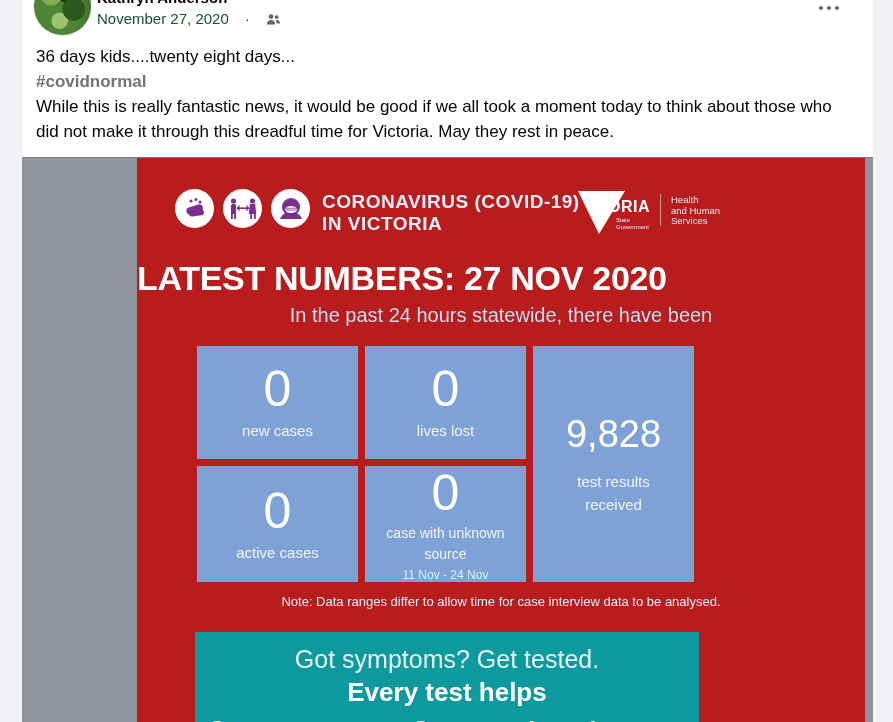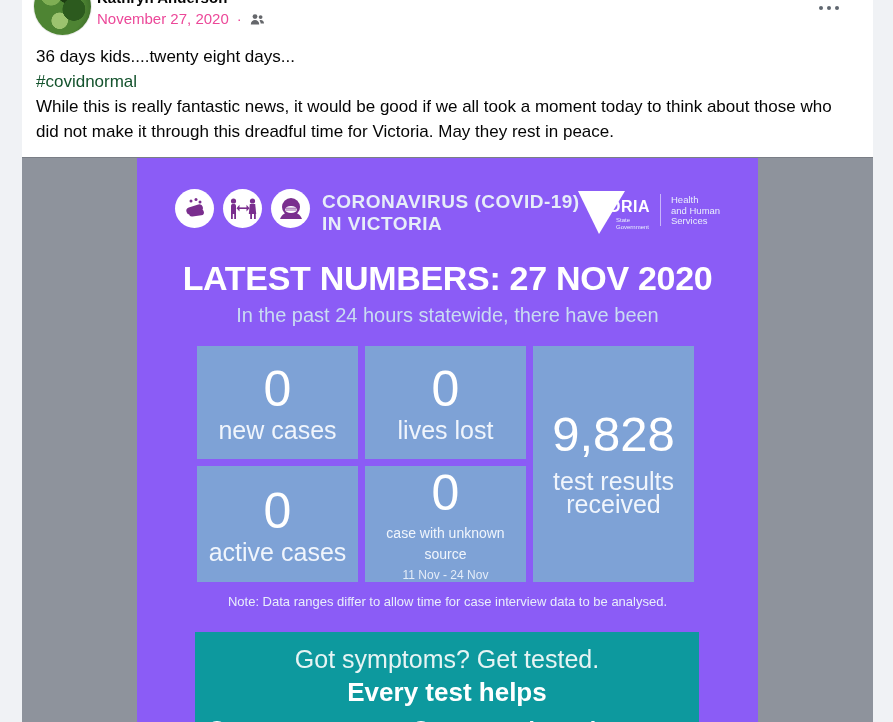--- a/index.html
+++ b/index.html
@@ -8,60 +8,60 @@
   
   .avatar{position:absolute;left:12px;top:-22px;width:57px;height:57px;border-radius:50%;
     background:
       radial-gradient(circle at 30% 30%, #7fae54 0 18%, transparent 19%),
       radial-gradient(circle at 70% 55%, #2c5a1e 0 22%, transparent 23%),
       radial-gradient(circle at 45% 75%, #9cc36f 0 15%, transparent 16%),
       radial-gradient(circle at 60% 25%, #1d3d12 0 20%, transparent 21%),
       radial-gradient(circle at 35% 55%, #4e8433 0 60%, #27511b 100%);
     box-shadow:0 0 0 1px rgba(0,0,0,.08);}
   .author{position:absolute;left:75px;top:-11px;font-size:15px;font-weight:bold;color:#050505;}
-  .meta{position:absolute;left:75px;top:10px;font-size:15px;color:#ec4899;display:flex;align-items:center;gap:8px;}
+  .meta{position:absolute;left:75px;top:10px;font-size:15px;color:#14532d;display:flex;align-items:center;gap:16px;}
   .meta svg{margin-top:2px;}
   .menu{position:absolute;right:30px;top:2px;display:flex;gap:4px;padding:4px;cursor:pointer;}
   .menu i{width:4px;height:4px;border-radius:50%;background:#606770;display:block;}
   
   .post-text{position:absolute;left:14px;top:44px;width:810px;font-size:17px;line-height:25px;color:#050505;}
   .post-text p{margin:0;}
-  .hashtag{color:#14532d;text-decoration:none;display:inline-block;}
+  .hashtag{color:#737373;text-decoration:none;display:inline-block;font-weight:bold;}
   
   .photo{position:absolute;left:0;top:157px;width:851px;height:565px;background:#8e939c;
     border-top:1px solid #7a7e86;overflow:hidden;cursor:pointer;}
-  .poster{position:absolute;left:115px;top:0;width:621px;height:565px;background:#8b5cf6;overflow:hidden;
+  .poster{position:absolute;left:115px;top:0;width:728px;height:565px;background:#b91c1c;overflow:hidden;
     color:#fff;}
   
   .picon{position:absolute;top:31px;width:39px;height:39px;border-radius:50%;background:#ffffff;
     display:flex;align-items:center;justify-content:center;}
   .ptitle{position:absolute;left:185px;top:33px;font-size:19px;line-height:22px;letter-spacing:.5px;
     color:#e6edf9;font-weight:bold;}
   .vic-tri{position:absolute;left:441px;top:33px;}
   .vic-word{position:absolute;left:461px;top:40px;font-size:16px;font-weight:bold;letter-spacing:.5px;color:#fff;}
   .vic-sub{position:absolute;left:479px;top:59px;font-size:6px;line-height:7px;color:#e8eefc;}
   .vic-div{position:absolute;left:523px;top:36px;width:1px;height:32px;background:rgba(255,255,255,.55);}
   .vic-dept{position:absolute;left:534px;top:37px;font-size:9.5px;line-height:10.5px;color:#e8eefc;}
   
-  .headline{position:absolute;left:0;top:101px;width:100%;text-align:center;font-size:34px;
+  .headline{position:absolute;left:0;top:101px;width:100%;font-size:34px;
     font-weight:bold;letter-spacing:-.3px;color:#ffffff;}
   .subheadline{position:absolute;left:0;top:146px;width:100%;text-align:center;font-size:20px;color:#c9dcf2;}
   
   .sbox{position:absolute;background:#7ea2d6;display:flex;flex-direction:column;align-items:center;
     justify-content:center;text-align:center;}
   .b1{left:60px;top:188px;width:161px;height:113px;}
   .b2{left:228px;top:188px;width:161px;height:113px;}
   .b3{left:60px;top:308px;width:161px;height:116px;}
   .b4{left:228px;top:308px;width:161px;height:116px;}
   .b5{left:396px;top:188px;width:161px;height:236px;}
   .sval{font-size:50px;line-height:52px;font-weight:400;color:#ffffff;}
-  .slabel{font-size:25px;line-height:23px;color:#f0f5fc;margin-top:4px;}
+  .slabel{font-size:15px;line-height:23px;color:#f0f5fc;margin-top:4px;}
   .b4 .slabel{font-size:14px;line-height:21px;width:140px;}
   .srange{font-size:12px;color:#e4ecf8;margin-top:3px;text-align:center;}
-  .b5 .sval{font-size:49px;line-height:44px;}
+  .b5 .sval{font-size:38px;line-height:44px;}
   .b5 .slabel{width:130px;margin-top:14px;}
   .note{position:absolute;left:0;top:436px;width:100%;text-align:center;font-size:13px;color:#e8eefc;}
   
   .cta{position:absolute;left:58px;top:474px;width:504px;height:120px;background:#0d999e;text-align:center;}
   .cta-l1{margin-top:13px;font-size:25px;color:#e6f4f4;}
   .cta-l2{margin-top:3px;font-size:26px;font-weight:bold;color:#ffffff;}
   .cta-row{margin-top:10px;display:flex;justify-content:center;gap:34px;align-items:center;}
   .cta-item{display:flex;align-items:center;gap:7px;font-size:23px;font-weight:bold;color:#ffffff;}
   .wcircle{width:22px;height:22px;border-radius:50%;background:#ffffff;display:flex;
     align-items:center;justify-content:center;flex:0 0 auto;}

